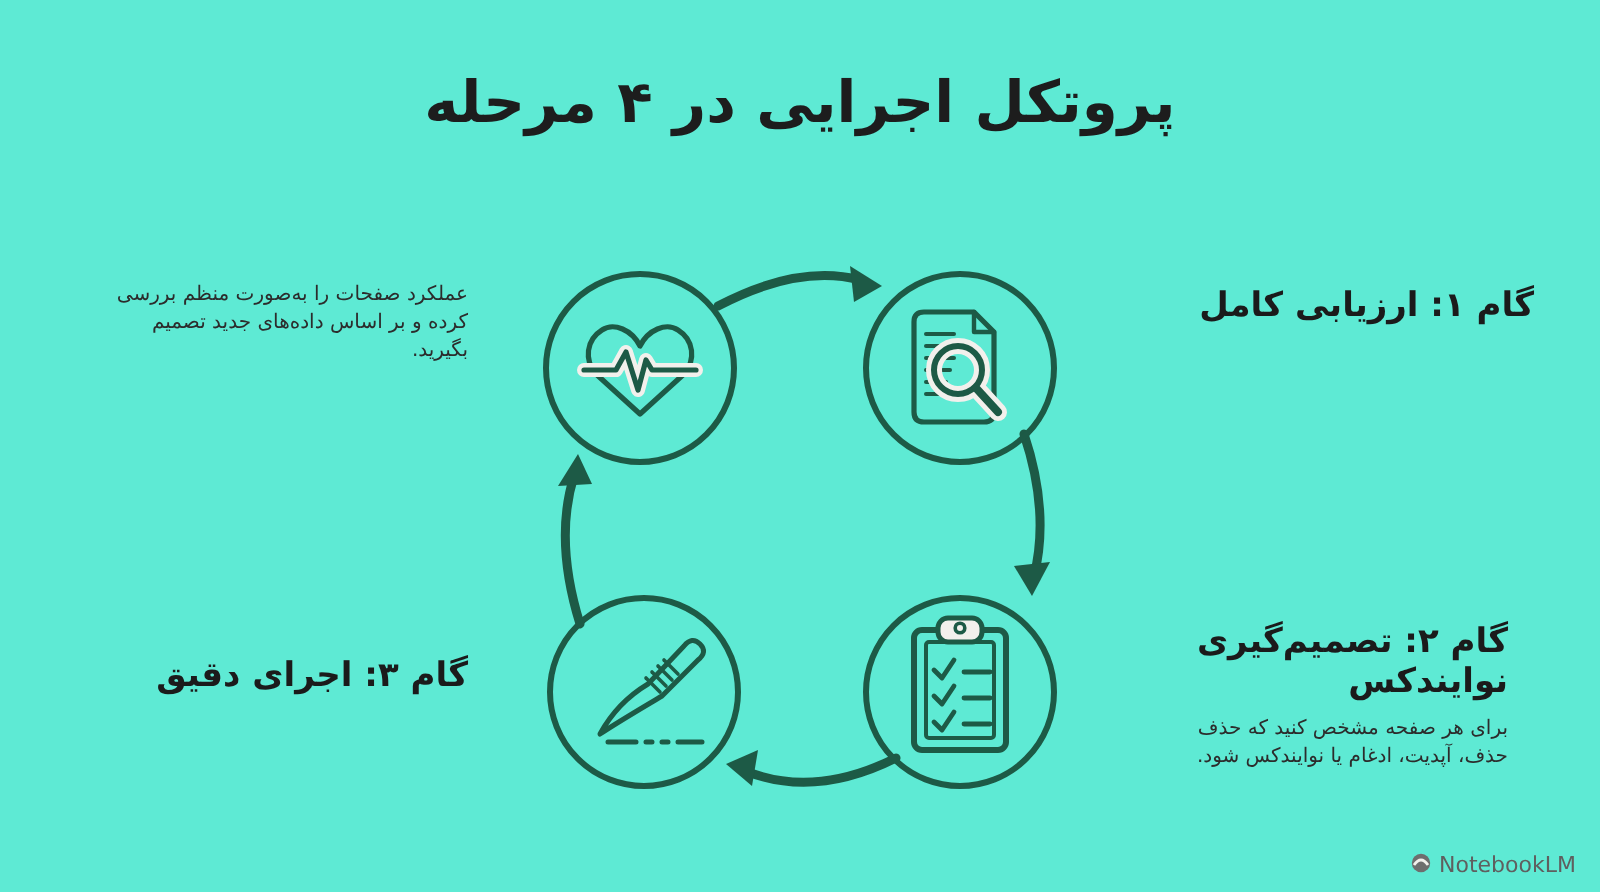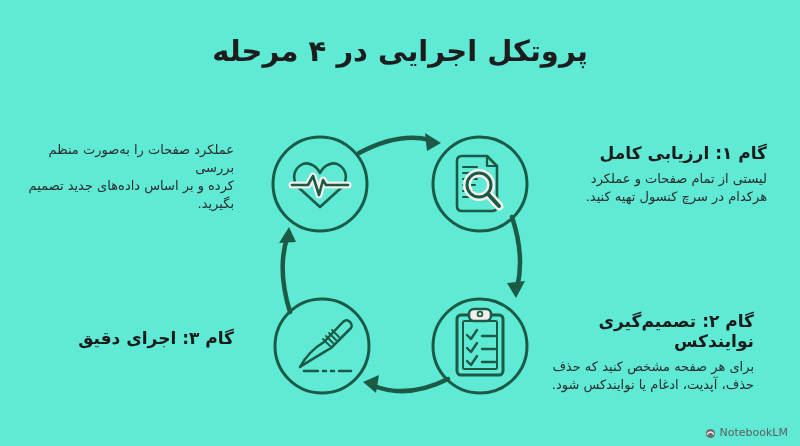--- a/index.html
+++ b/index.html
@@ -40,21 +40,21 @@
     text-align: right;
   }
   .step h3 {
     margin: 0 0 7px 0;
     font-size: 17px;
     font-weight: 700;
     color: #1b1b1b;
   }
   .step p {
     margin: 0;
-    font-size: 13px;
+    font-size: 10px;
     line-height: 1.38;
     color: #2c2c2c;
     white-space: pre-line;
   }
 
   .step-1 { top: 143px; right: 33px; }
   .step-2 { top: 311px; right: 46px; }
   .step-4 { top: 141px; right: 566px; }
   .step-3 { top: 328px; right: 566px; }
 
@@ -63,40 +63,38 @@
     left: 266px;
     top: 126px;
   }
 
   .footer {
     position: absolute;
     right: 12px;
     bottom: 7px;
     direction: ltr;
     display: flex;
-    align-items: flex-end;
+    align-items: flex-start;
     gap: 4px;
     color: #5f5f5f;
     font-size: 11px;
     margin-top: 41px;
   }
 </style>
 </head>
 <body>
 
 <div class="stage">
 
   <div class="header">
     <h1 class="title">پروتکل اجرایی در ۴ مرحله</h1>
   </div>
 
   <div class="step step-1">
     <h3>گام ۱: ارزیابی کامل</h3>
-    <p>لیستی از تمام صفحات و عملکرد
-هرکدام در سرچ کنسول تهیه کنید.</p>
   </div>
 
   <div class="step step-2">
     <h3>گام ۲: تصمیم‌گیری نوایندکس</h3>
     <p>برای هر صفحه مشخص کنید که حذف
 حذف، آپدیت، ادغام یا نوایندکس شود.</p>
   </div>
 
   <div class="step step-3">
     <h3>گام ۳: اجرای دقیق</h3>

